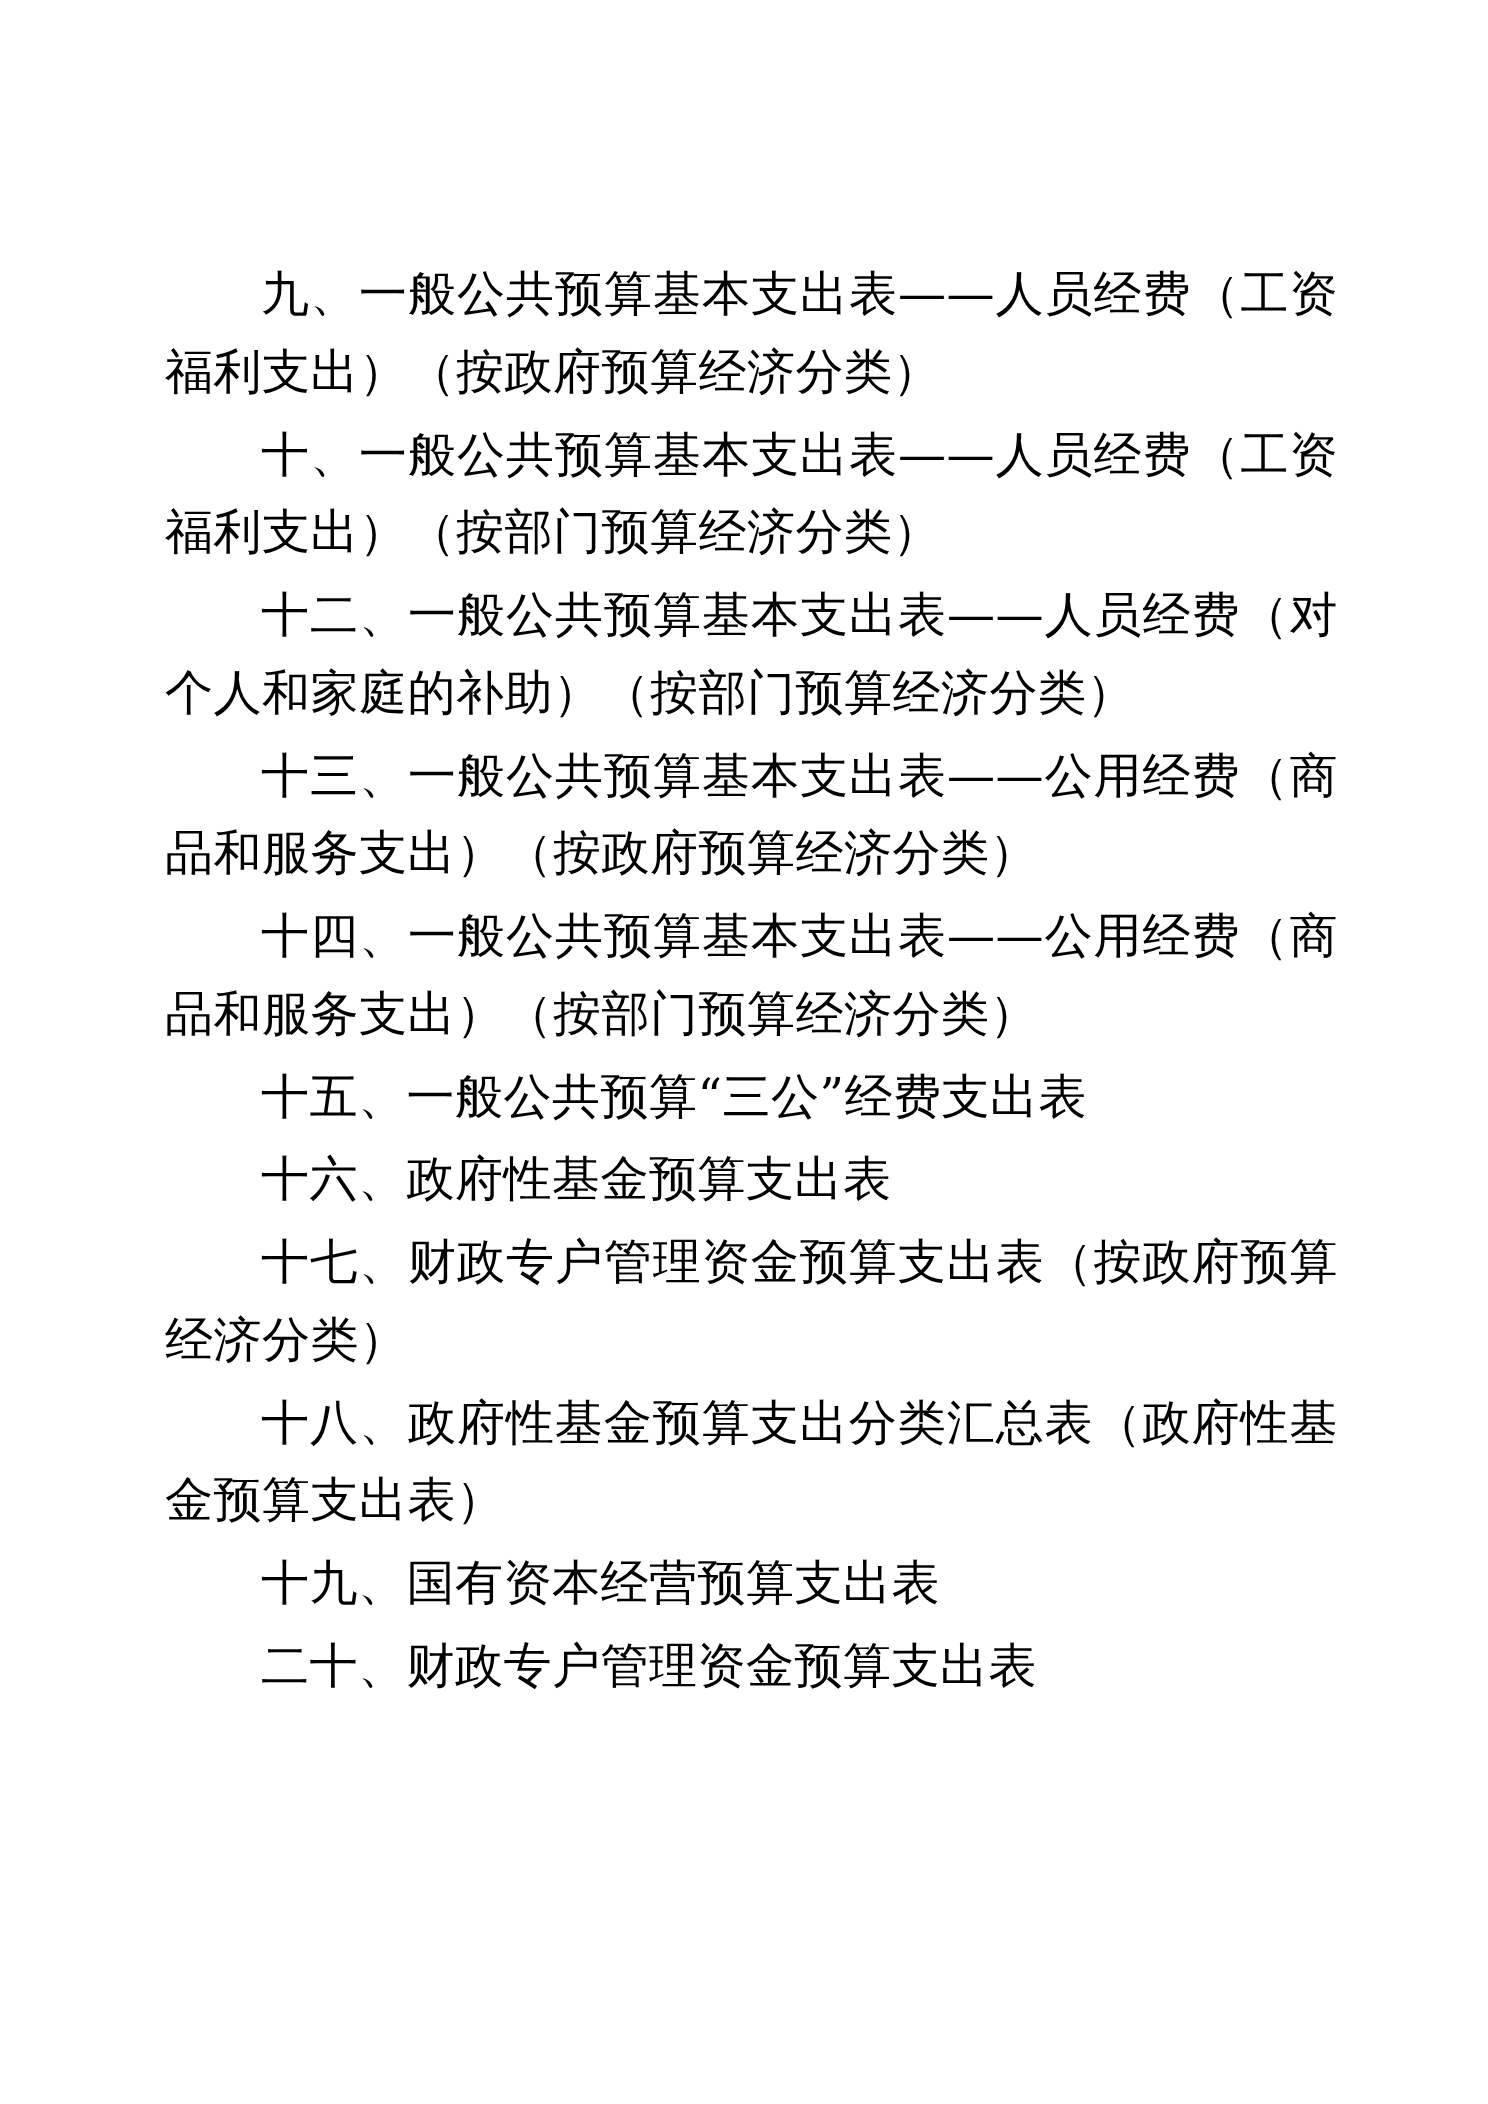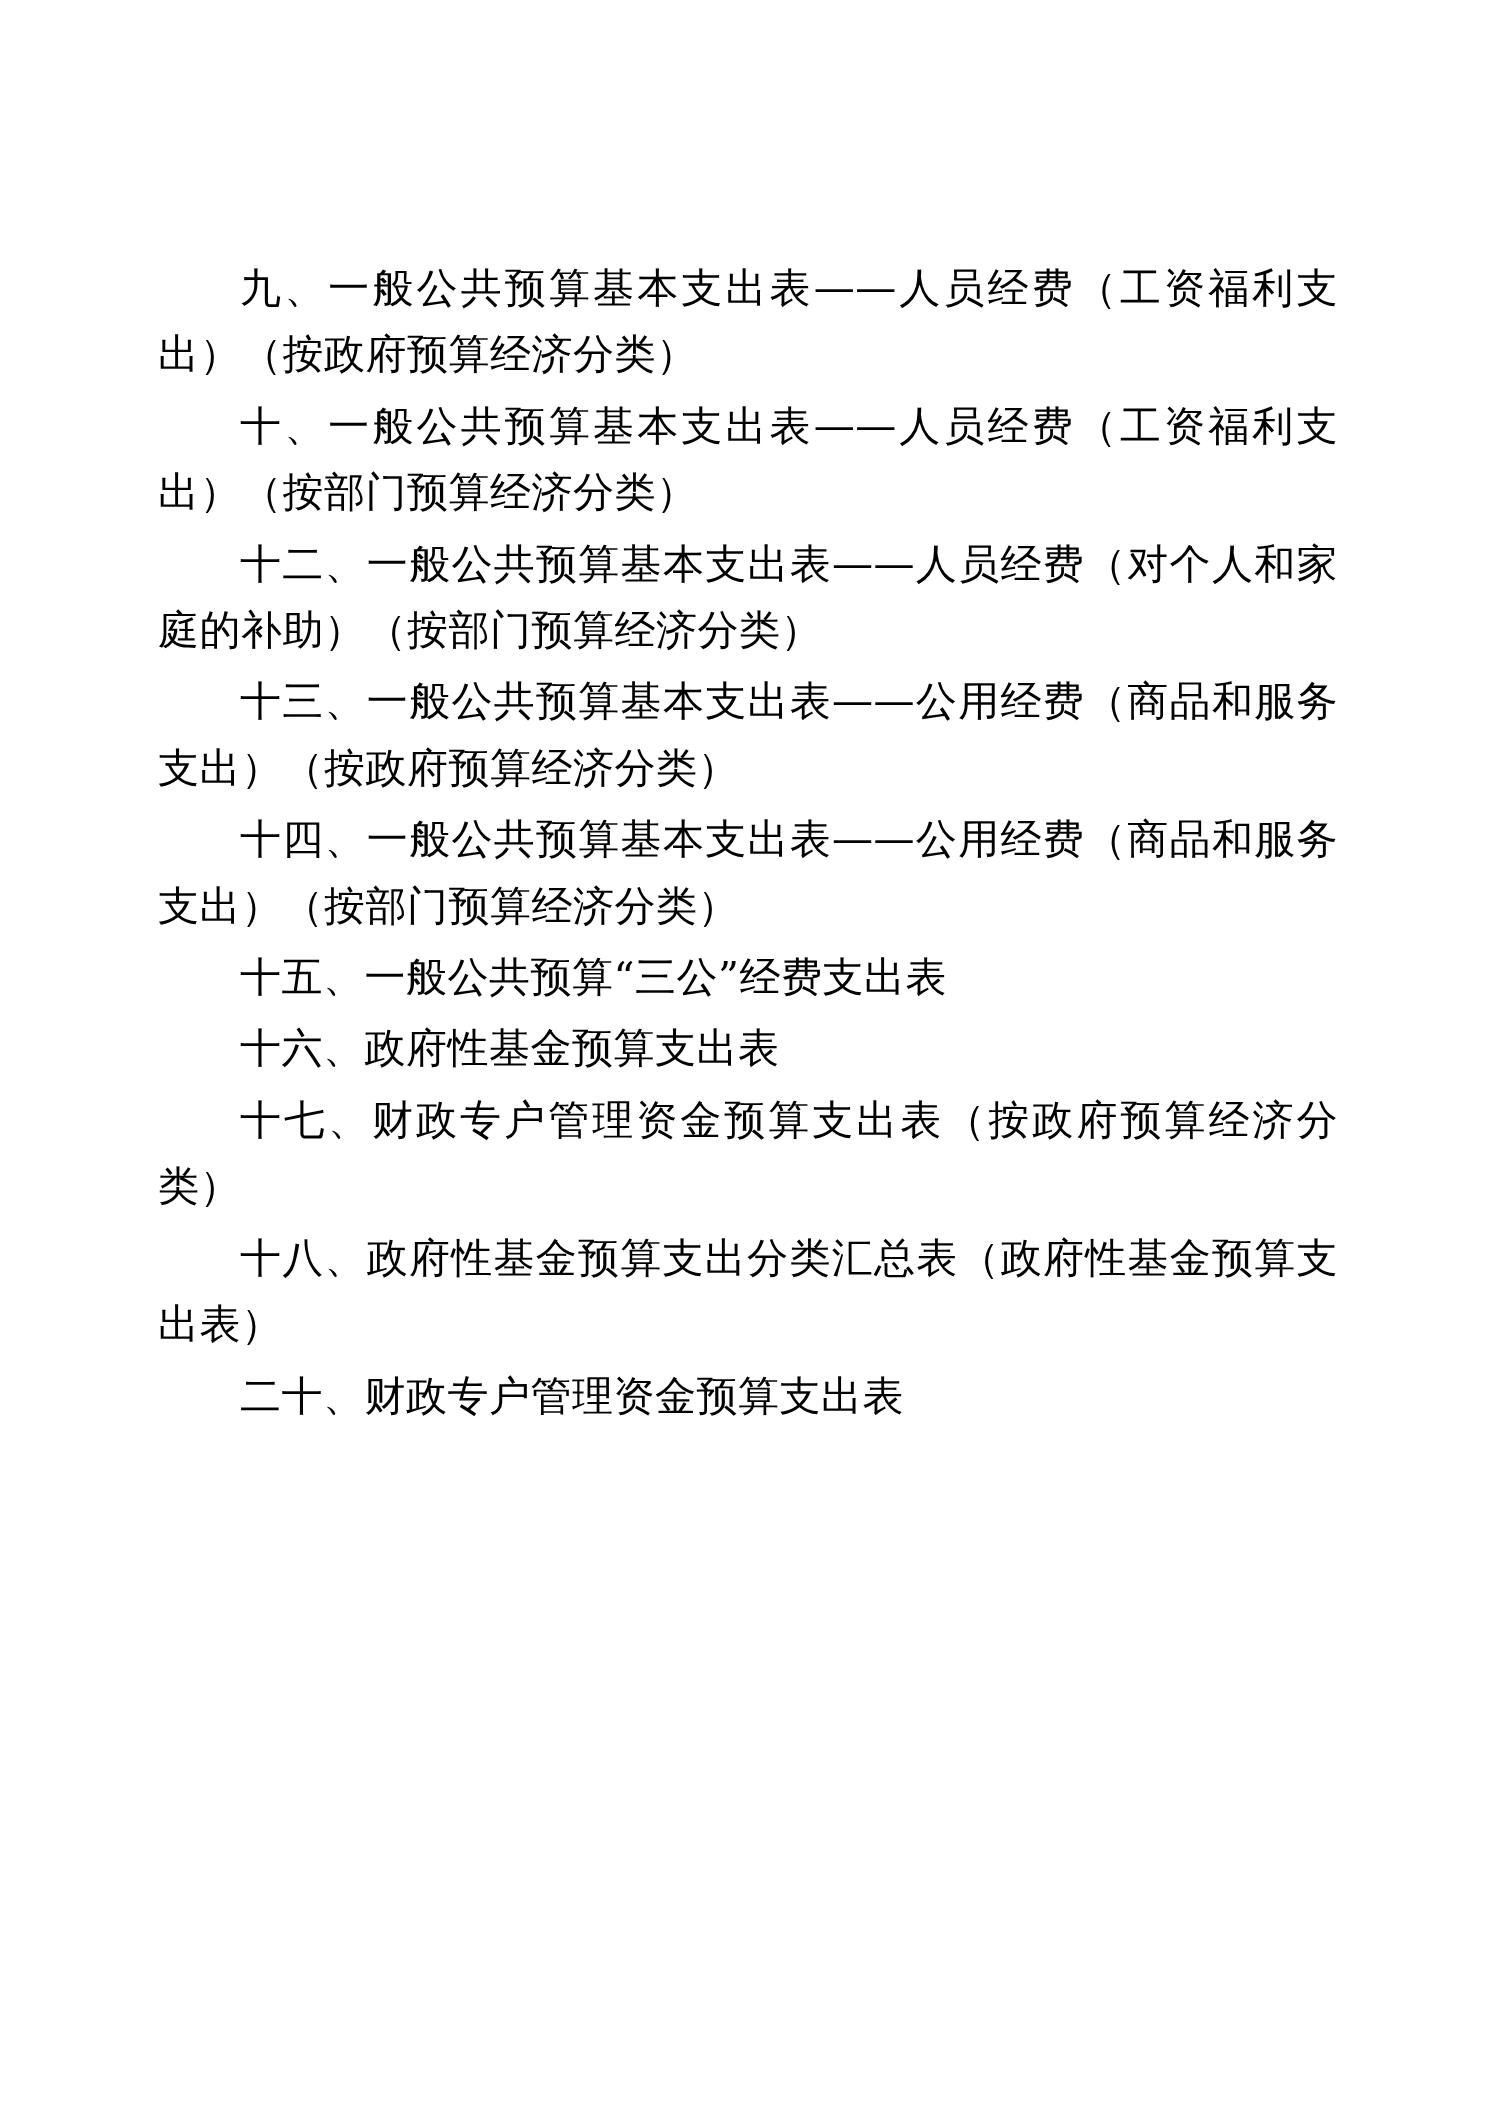--- a/index.html
+++ b/index.html
@@ -20,40 +20,41 @@
     width: 1488px;
     height: 2104px;
     box-sizing: border-box;
     padding: 255px 150px 0 150px;
     background: #ffffff;
   }
   .doc-body {
     width: 1188px;
   }
   .para {
-    font-size: 41px;
+    font-size: 48px;
     line-height: 1.62;
     letter-spacing: 0.5px;
     text-indent: 2em;
-    margin: 0 0 5px 8px;
+    margin: 0 0 5px 15px;
     text-align: justify;
     text-justify: inter-ideograph;
     word-break: break-all;
     white-space: normal;
   }
 </style>
 </head>
 <body>
 
 <div class="page">
   <div class="doc-body">
     <p class="para">九、一般公共预算基本支出表——人员经费（工资福利支出）（按政府预算经济分类）</p>
     <p class="para">十、一般公共预算基本支出表——人员经费（工资福利支出）（按部门预算经济分类）</p>
     <p class="para">十二、一般公共预算基本支出表——人员经费（对个人和家庭的补助）（按部门预算经济分类）</p>
     <p class="para">十三、一般公共预算基本支出表——公用经费（商品和服务支出）（按政府预算经济分类）</p>
     <p class="para">十四、一般公共预算基本支出表——公用经费（商品和服务支出）（按部门预算经济分类）</p>
     <p class="para">十五、一般公共预算“三公”经费支出表</p>
     <p class="para">十六、政府性基金预算支出表</p>
     <p class="para">十七、财政专户管理资金预算支出表（按政府预算经济分类）</p>
     <p class="para">十八、政府性基金预算支出分类汇总表（政府性基金预算支出表）</p>
+    <p class="para">十九、国有资本经营预算支出表</p>
     <p class="para">二十、财政专户管理资金预算支出表</p>
   </div>
 </div>
 
 </body></html>

